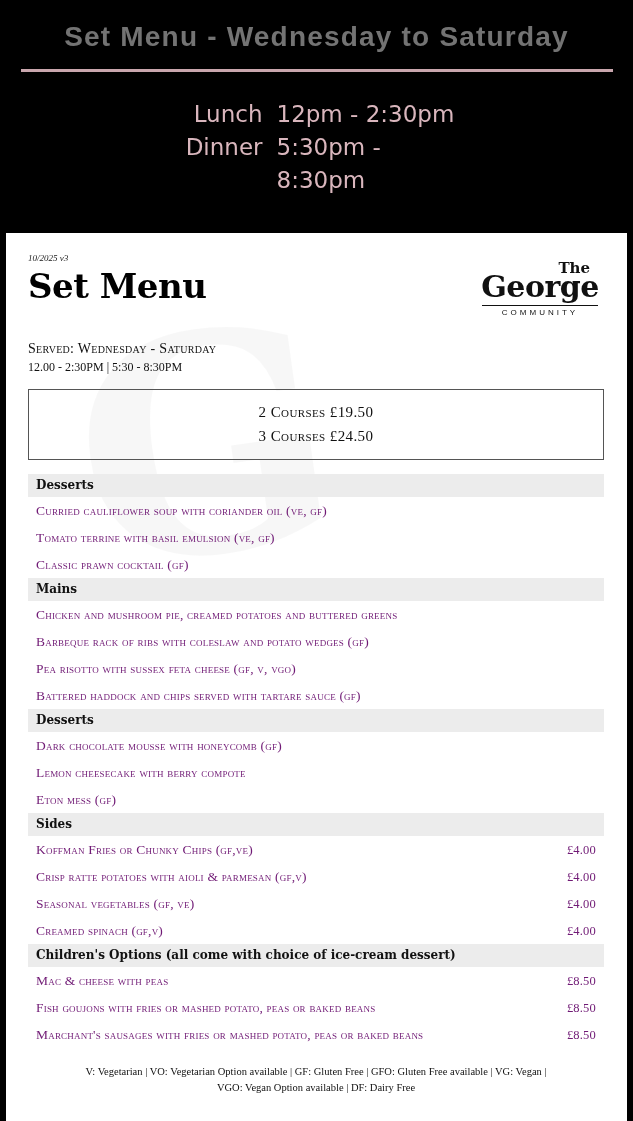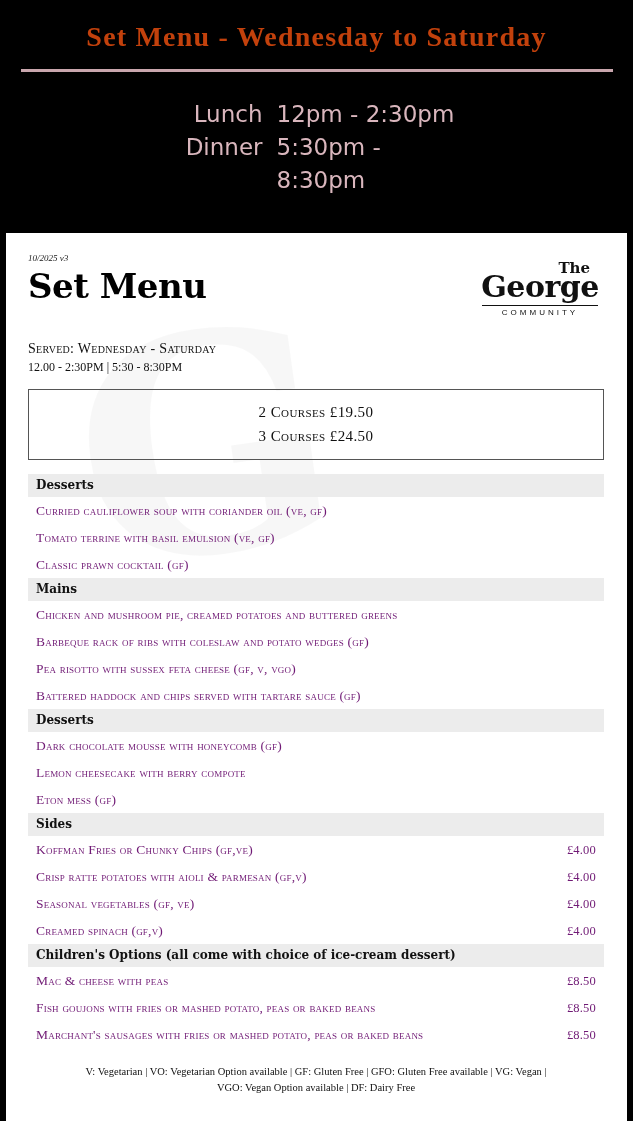--- a/index.html
+++ b/index.html
@@ -17,25 +17,25 @@
     background: #000000;
   }
 
   
   .top-band {
     background: #000000;
     padding: 22px 0 0 0;
     text-align: center;
   }
   .top-title {
-    color: #c2410c;
+    color: #737373;
     font-size: 28px;
     font-weight: bold;
     letter-spacing: 1.2px;
-    font-family: Liberation Serif, serif;
+    font-family: Liberation Sans, sans-serif;
     line-height: 1.1;
     white-space: nowrap;
   }
   .title-rule {
     width: 592px;
     height: 3px;
     background: #c9a6ad;
     margin: 16px auto 0 auto;
   }
   .hours {

